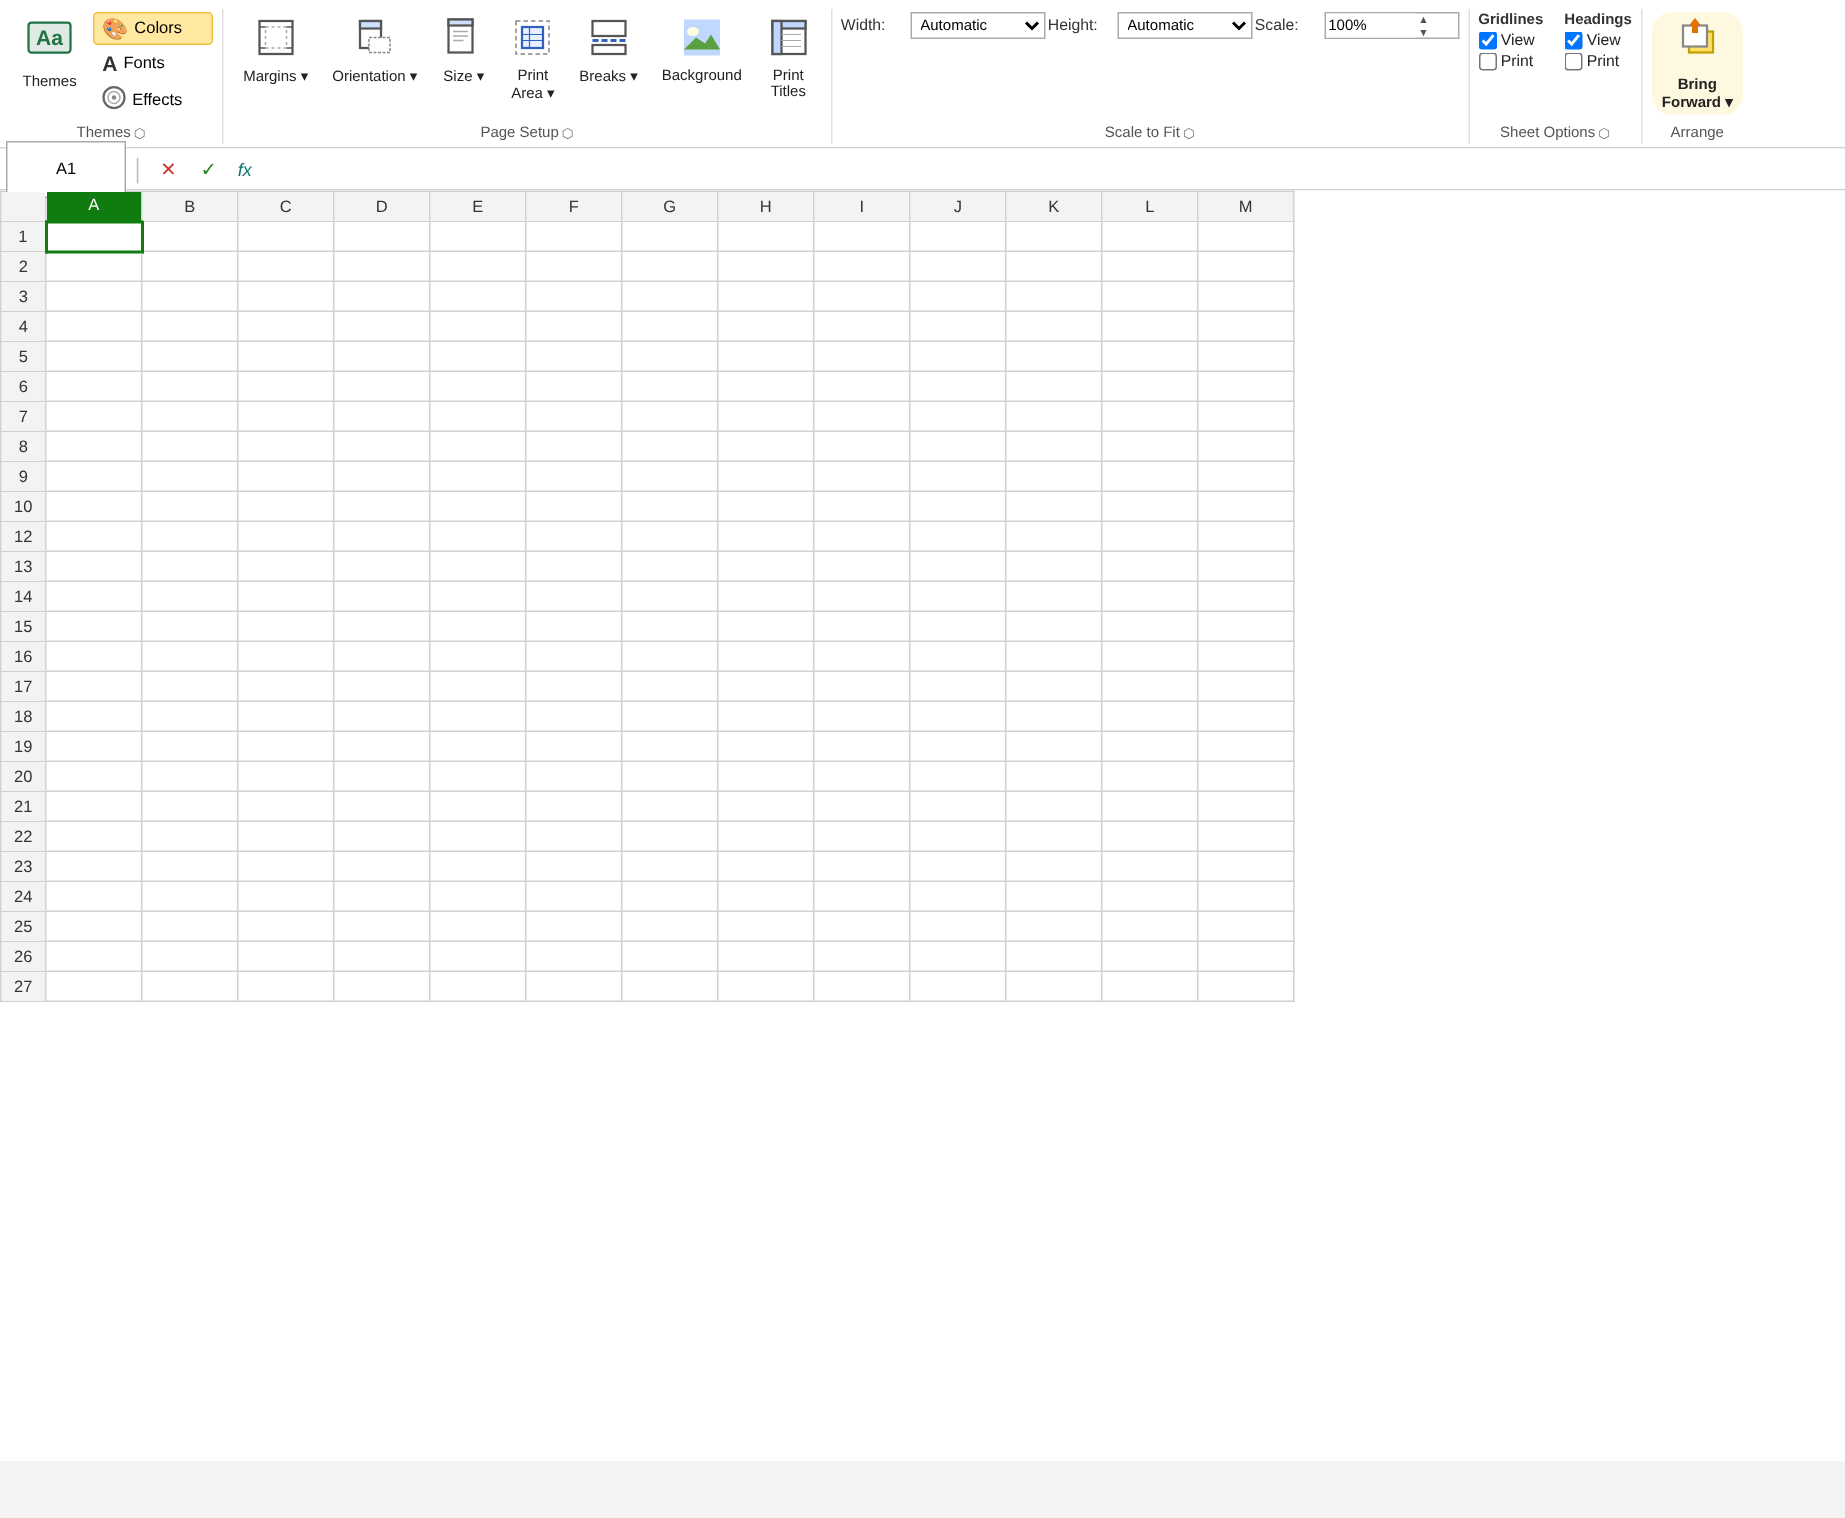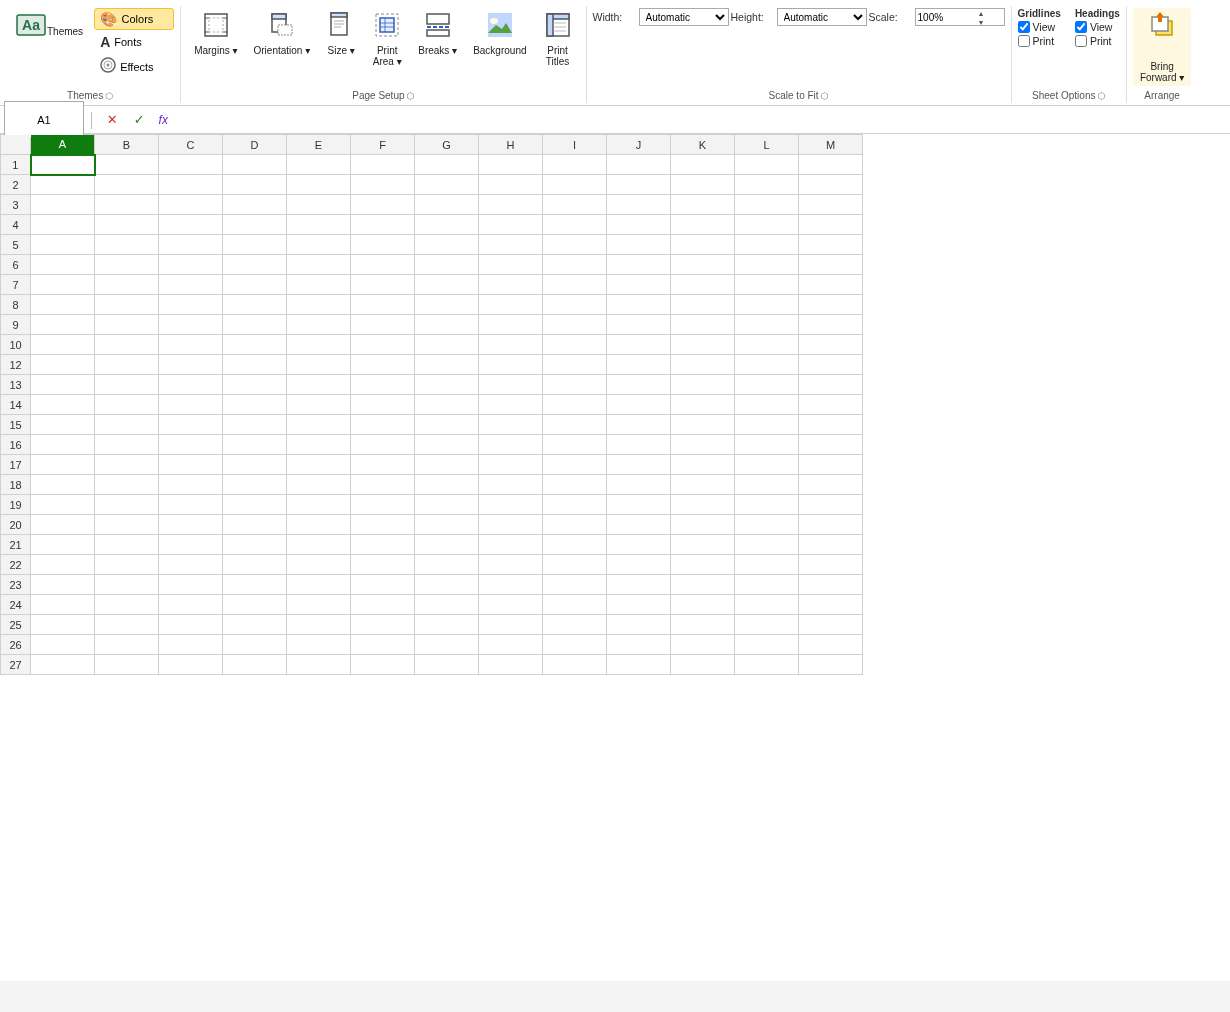--- a/index.html
+++ b/index.html
@@ -86,21 +86,21 @@
 
     .ribbon-small-group {
       display: flex;
       flex-direction: column;
       gap: 1px;
     }
 
     
     .themes-big-btn {
       display: flex;
-      flex-direction: row;
+      flex-direction: column;
       align-items: center;
       padding: 4px 8px;
       border-radius: 3px;
       cursor: pointer;
       border: 1px solid transparent;
       min-width: 50px;
     }
 
     
     .scale-group {
@@ -213,21 +213,21 @@
     .formula-btn.confirm { color: #228822; }
     .formula-input {
       flex: 1;
       border: none;
       outline: none;
       font-size: 11px;
       padding: 1px 4px;
     }
     .fx-label {
       font-size: 12px;
-      color: #6d28d9;
+      color: #0f766e;
       font-style: italic;
       padding: 0 4px;
     }
 
     
     .spreadsheet-container {
       overflow: auto;
       background: #fff;
       height: calc(100vh - 165px);
     }
@@ -305,26 +305,27 @@
       padding: 2px 0;
     }
 
     
     .bring-forward-btn {
       display: flex;
       flex-direction: column;
       align-items: center;
       justify-content: center;
       padding: 2px 6px;
-      border-radius: 2px;
+      border-radius: 14px;
       cursor: pointer;
       min-width: 44px;
-      gap: 18px;
+      gap: 8px;
       border: 1px solid transparent;
       background: #fff8e1;
+      font-weight: bold;
     }
   </style>
 </head>
 <body>
 
 <div class="ribbon">
   <div class="ribbon-tab-content">
 
     <div class="ribbon-group">
       <div class="ribbon-group-items">

